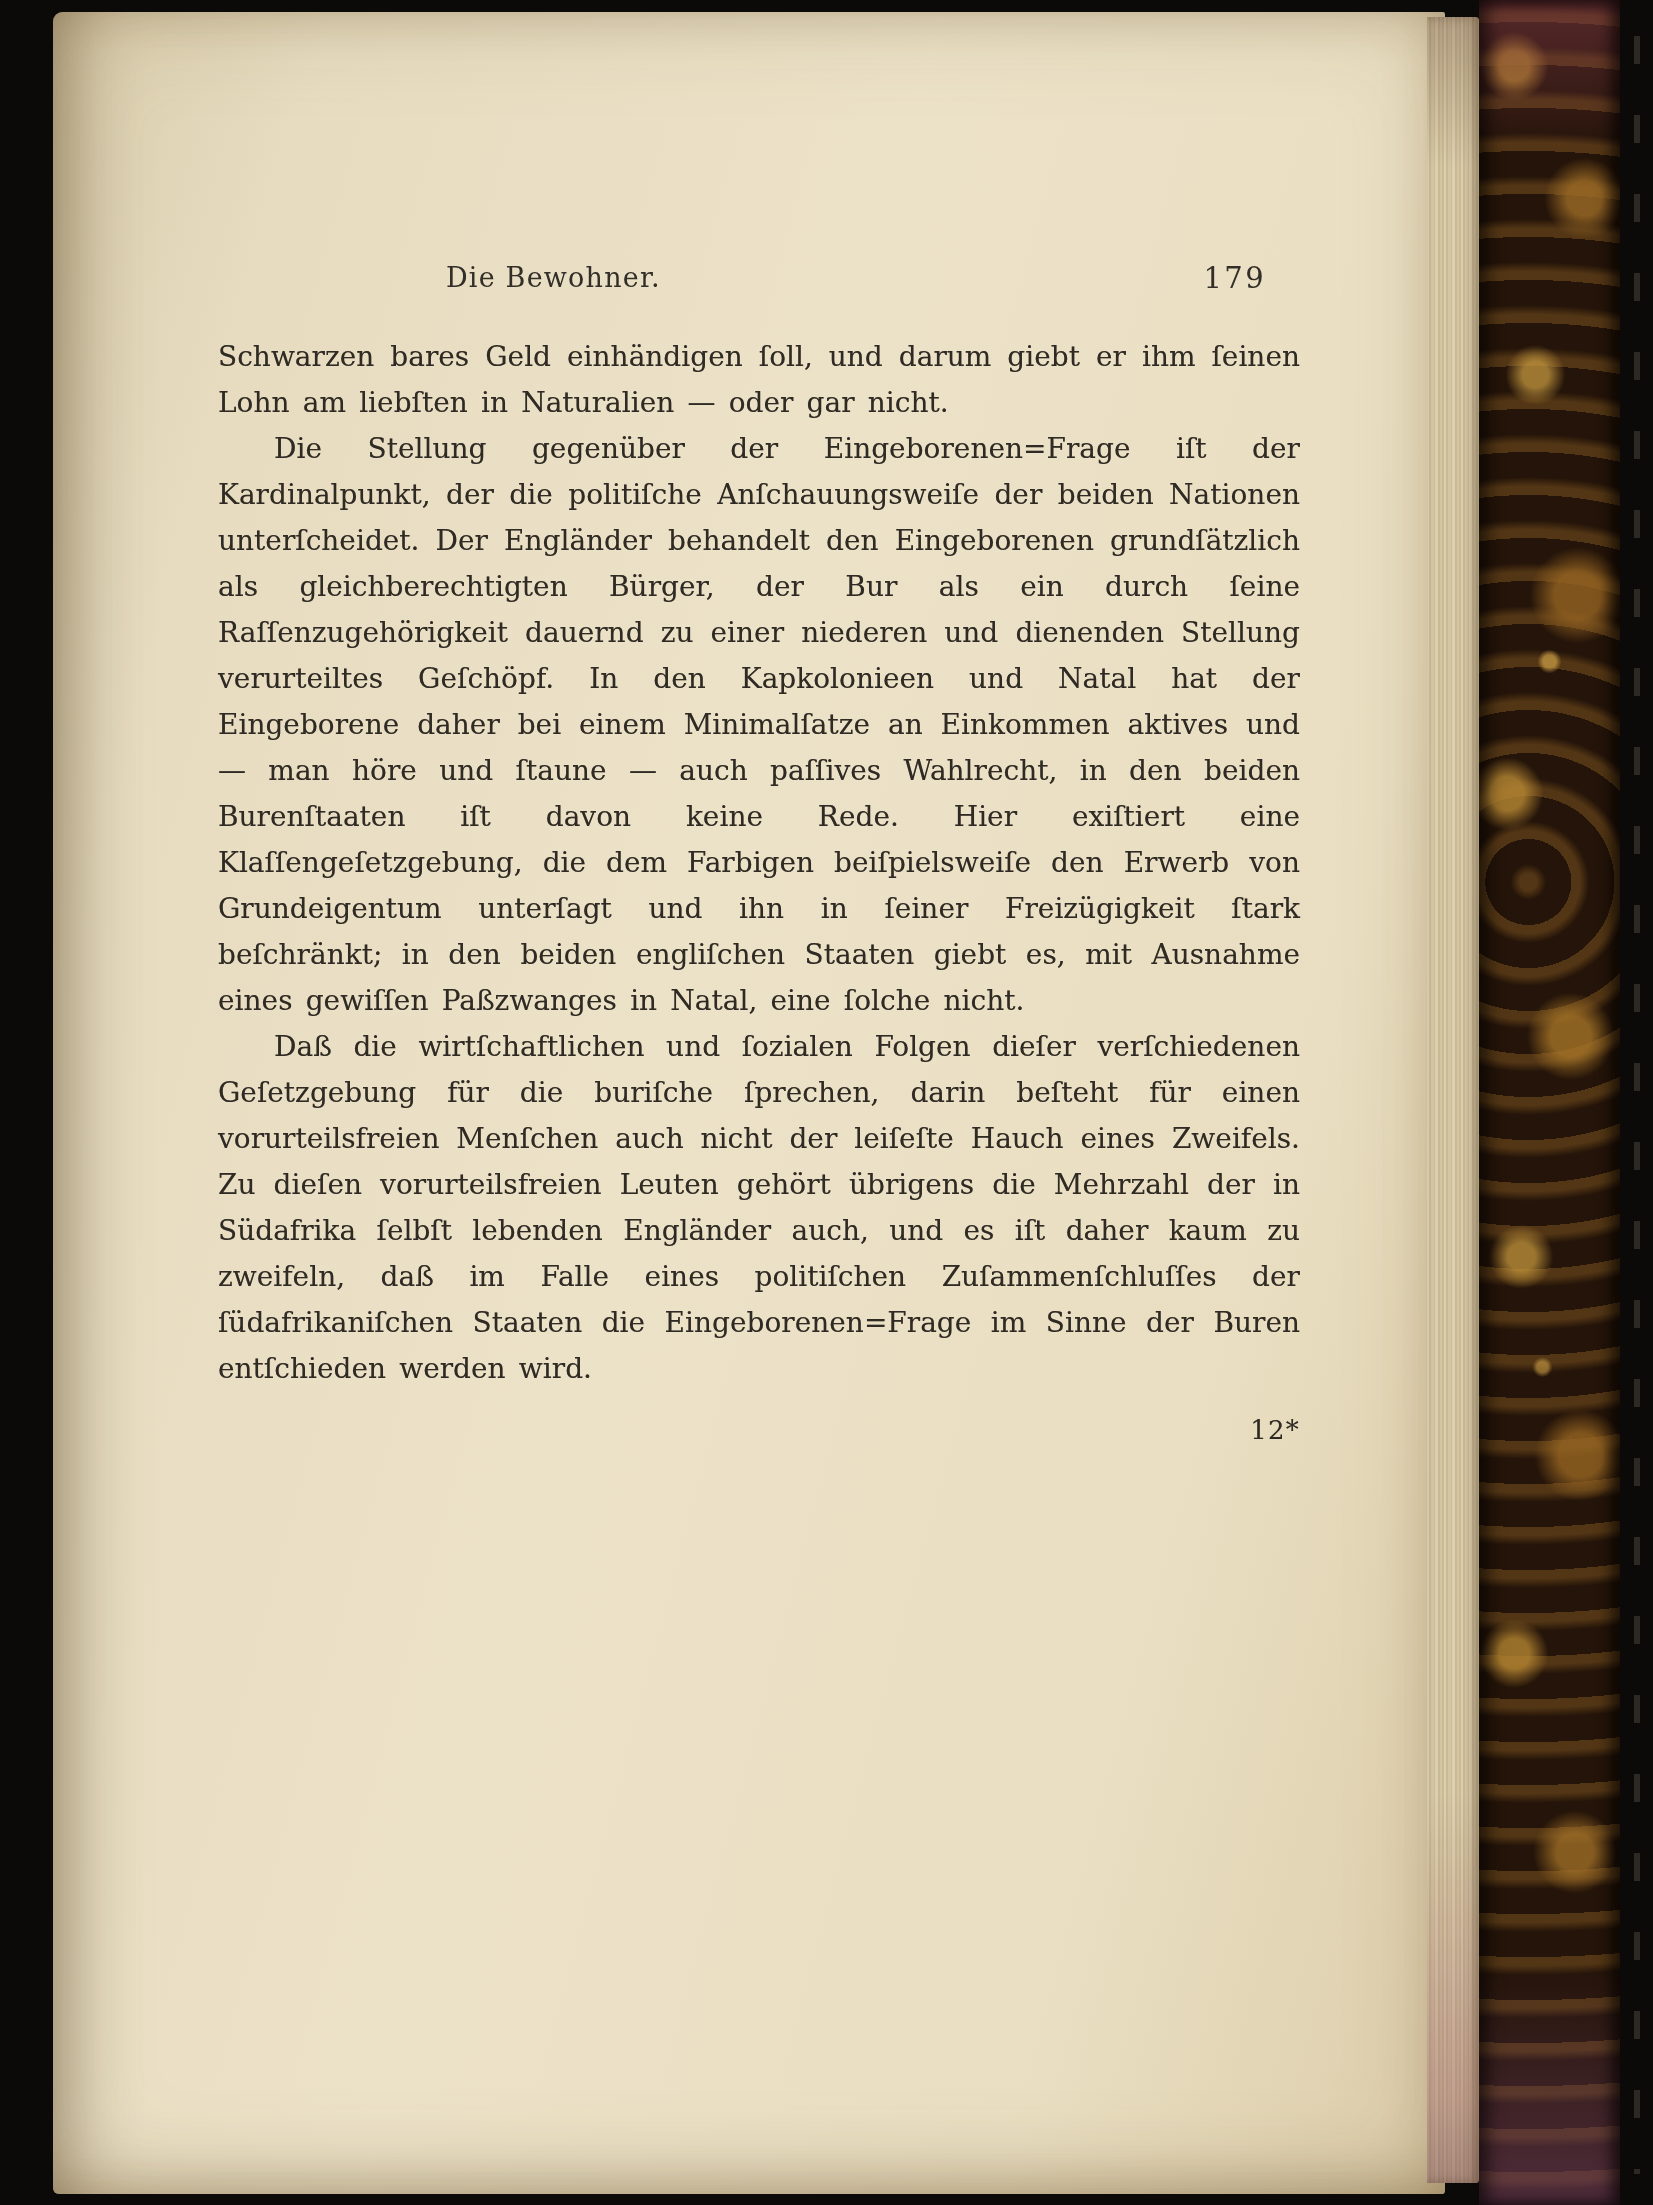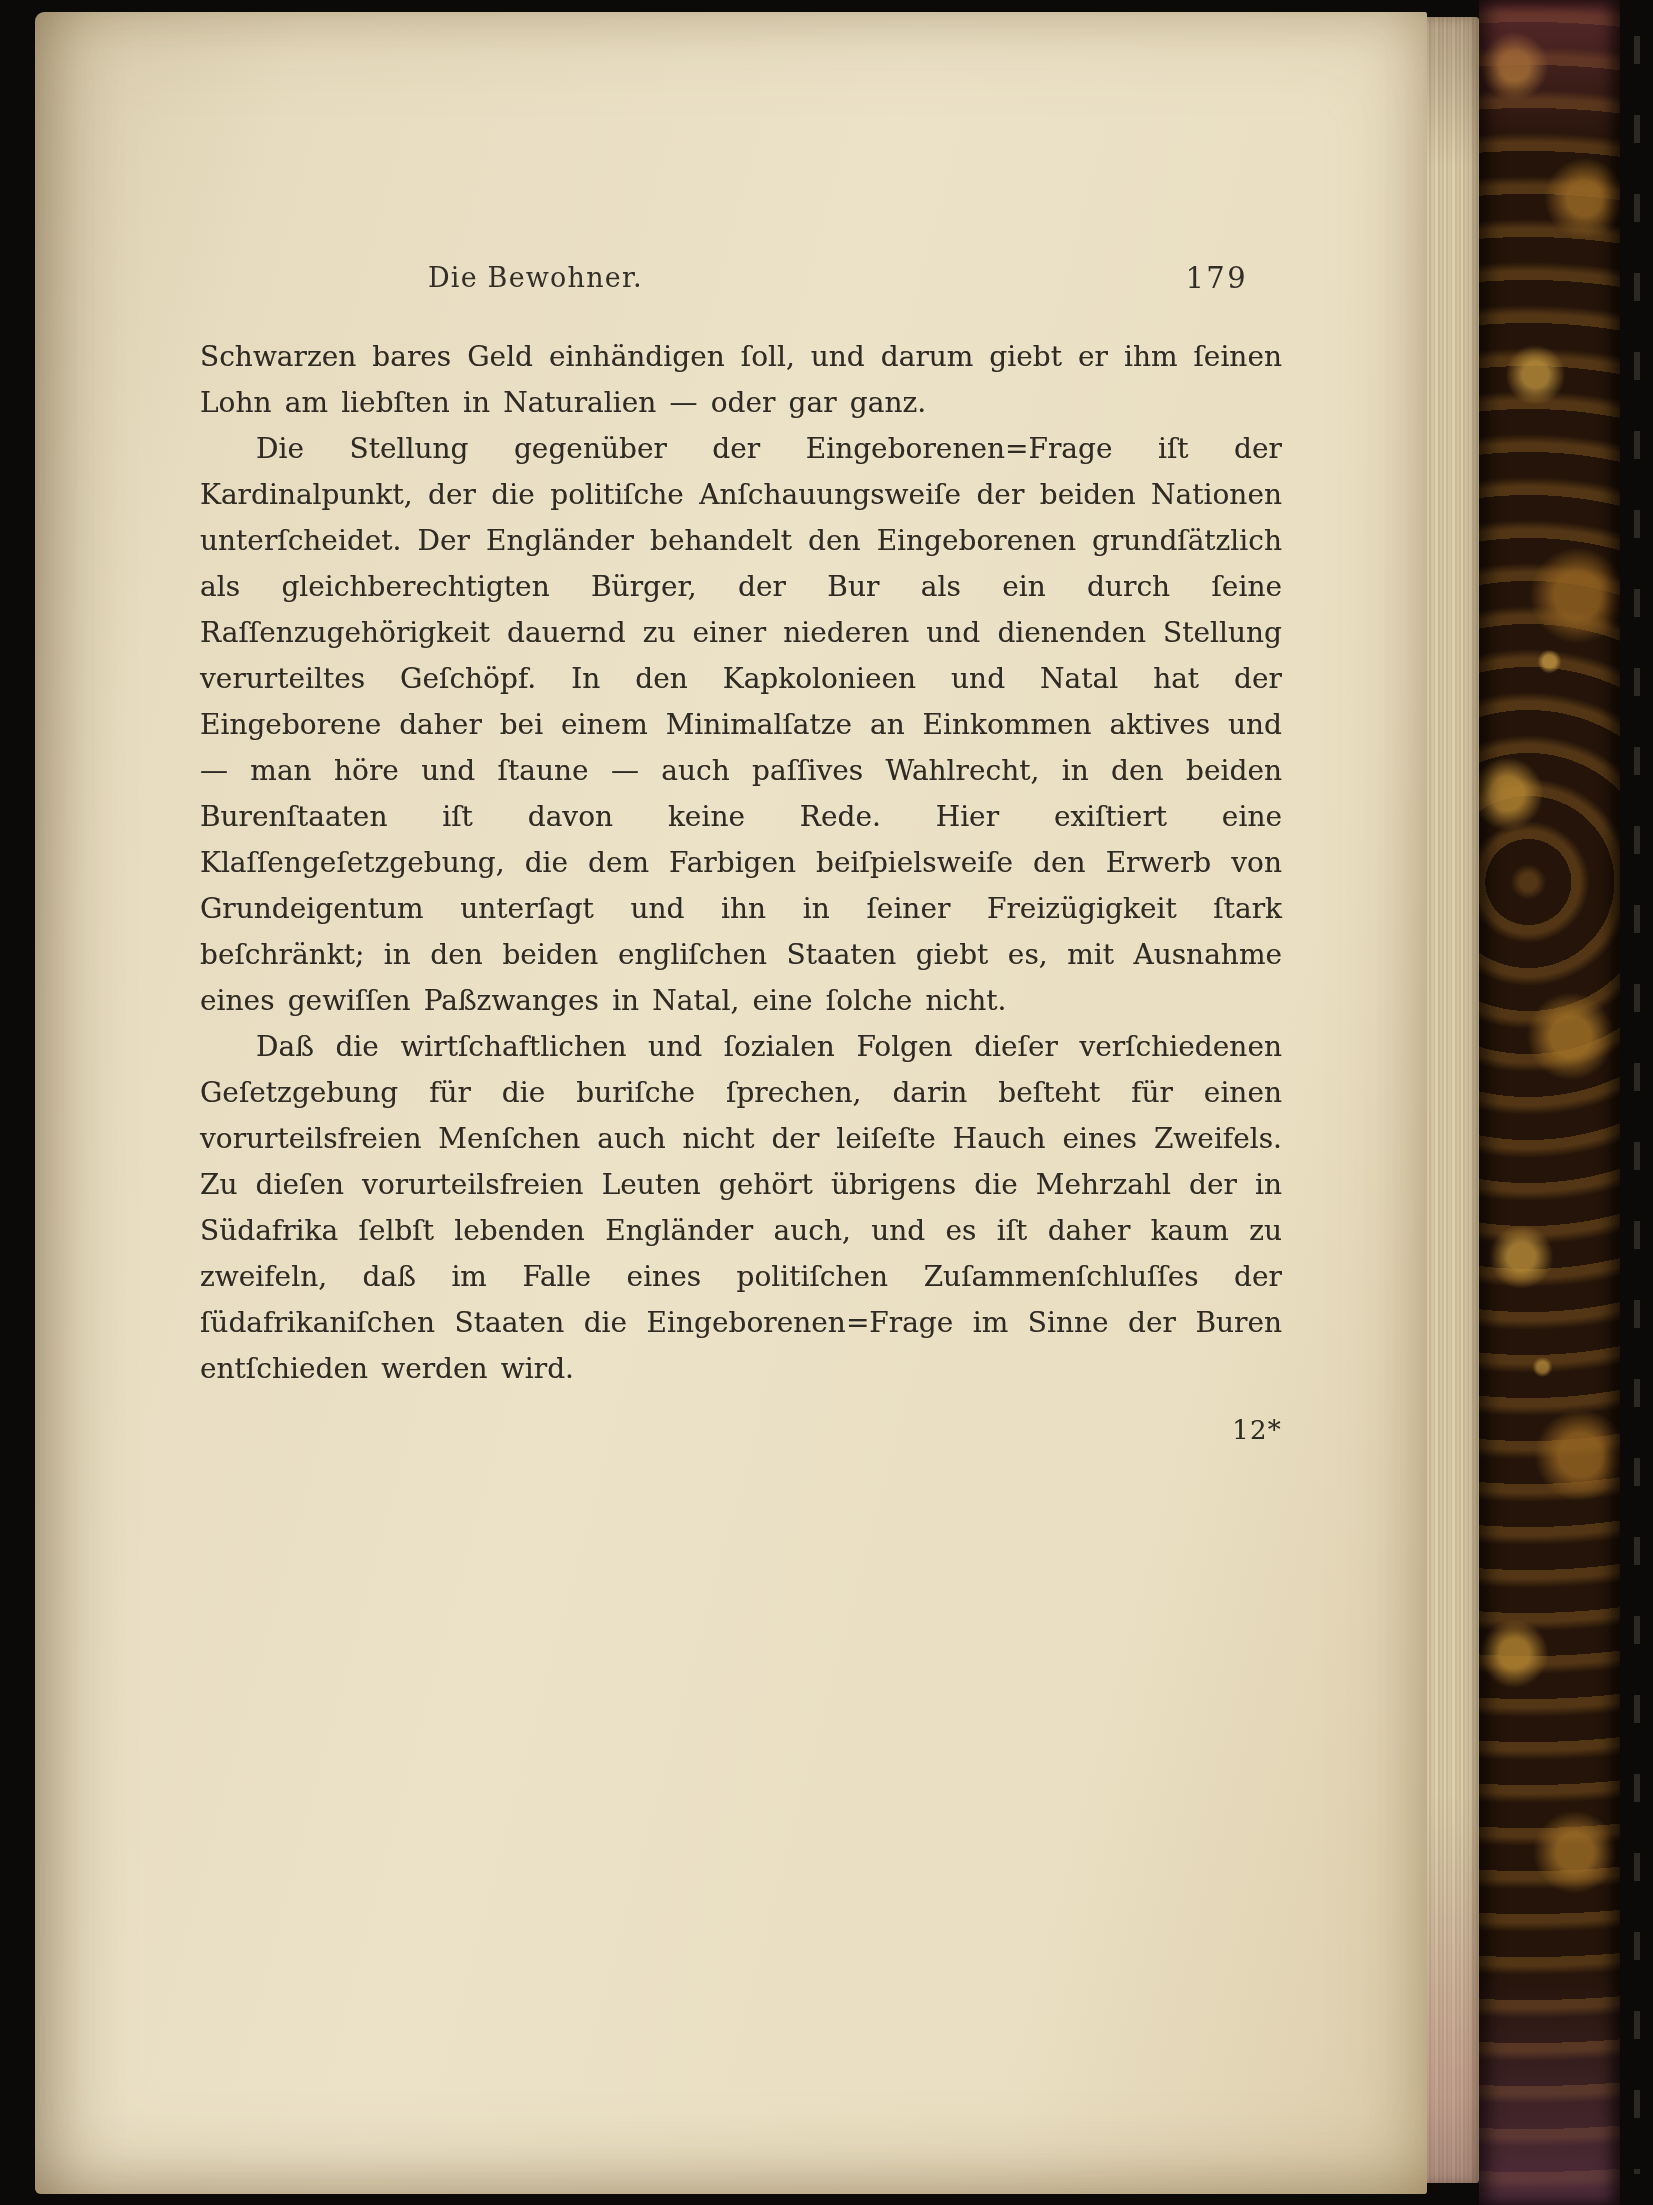--- a/index.html
+++ b/index.html
@@ -9,21 +9,21 @@
     position:relative;
     width:1653px; height:2205px;
     background:#0b0a08;
     overflow:hidden;
     font-family:"DejaVu Serif", serif;
   }
 
   
   .page {
     position:absolute;
-    left:35px; top:12px;
+    left:53px; top:12px;
     width:1392px; height:2182px;
     background:
       linear-gradient(105deg, #d9cdad 0%, #e7dcc0 14%, #ece2c8 45%, #e9dec1 78%, #dccdab 100%);
     border-radius:9.7px 2.4px 3.6px 6px;
     box-shadow:
       inset 0 0 103px rgba(128,100,55,.22),
       inset 43px 0 73px -33px rgba(70,50,25,.42),
       inset -27px 0 61px -27px rgba(120,90,50,.32),
       inset 0 -36px 73px -36px rgba(110,85,45,.28);
   }
@@ -122,21 +122,21 @@
 <div class="scene">
 
   <div class="page">
 
     <div class="header">
       <span class="running-title">Die Bewohner.</span>
       <span class="page-number">179</span>
     </div>
 
     <div class="text-block">
-      <p class="para continuation">Schwarzen bares Geld einhändigen ſoll, und darum giebt er ihm ſeinen Lohn am liebſten in Naturalien — oder gar ganz.</p>
+      <p class="para continuation">Schwarzen bares Geld einhändigen ſoll, und darum giebt er ihm ſeinen Lohn am liebſten in Naturalien — oder gar nicht.</p>
       <p class="para">Die Stellung gegenüber der Eingeborenen=Frage iſt der Kardinalpunkt, der die politiſche Anſchauungsweiſe der beiden Nationen unterſcheidet. Der Engländer behandelt den Eingeborenen grundſätzlich als gleichberechtigten Bürger, der Bur als ein durch ſeine Raſſenzugehörigkeit dauernd zu einer niederen und dienenden Stellung verurteiltes Geſchöpf. In den Kapkolonieen und Natal hat der Eingeborene daher bei einem Minimalſatze an Einkommen aktives und — man höre und ſtaune — auch paſſives Wahlrecht, in den beiden Burenſtaaten iſt davon keine Rede. Hier exiſtiert eine Klaſſengeſetzgebung, die dem Farbigen beiſpielsweiſe den Erwerb von Grundeigentum unterſagt und ihn in ſeiner Freizügigkeit ſtark beſchränkt; in den beiden engliſchen Staaten giebt es, mit Ausnahme eines gewiſſen Paßzwanges in Natal, eine ſolche nicht.</p>
       <p class="para">Daß die wirtſchaftlichen und ſozialen Folgen dieſer verſchiedenen Geſetzgebung für die buriſche ſprechen, darin beſteht für einen vorurteilsfreien Menſchen auch nicht der leiſeſte Hauch eines Zweifels. Zu dieſen vorurteilsfreien Leuten gehört übrigens die Mehrzahl der in Südafrika ſelbſt lebenden Engländer auch, und es iſt daher kaum zu zweifeln, daß im Falle eines politiſchen Zuſammenſchluſſes der ſüdafrikaniſchen Staaten die Eingeborenen=Frage im Sinne der Buren entſchieden werden wird.</p>
 
       <div class="footer-sig">12*</div>
     </div>
 
   </div>
 
   <div class="page-edges"></div>
   <div class="leather"></div>

